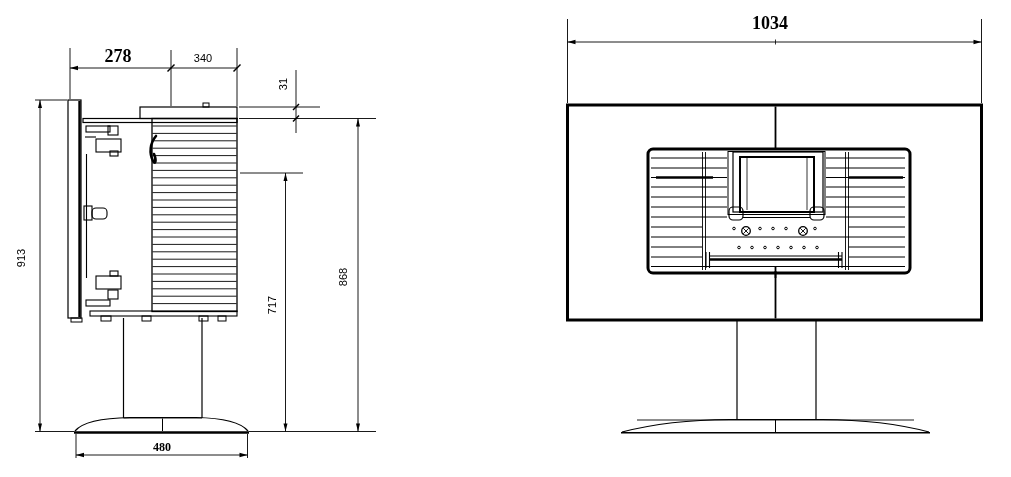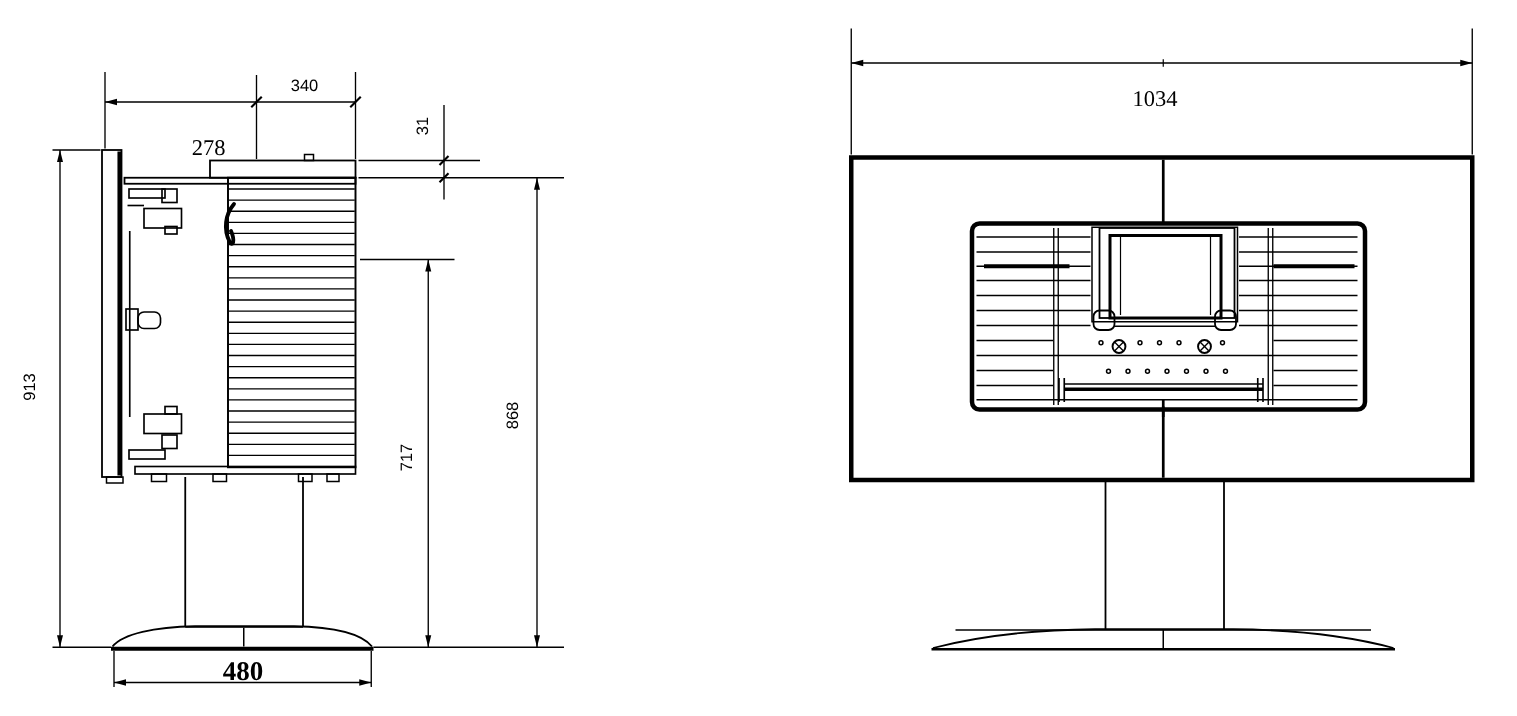--- a/index.html
+++ b/index.html
@@ -3,22 +3,22 @@
 <meta charset="utf-8">
 <style>
   html,body{margin:0;padding:0;background:#fff;}
   .canvas{position:relative;width:1011px;height:477px;background:#fff;overflow:hidden;
           font-family:"Liberation Sans",sans-serif;color:#000;}
   svg{position:absolute;left:0;top:0;}
   svg line, svg path, svg rect, svg circle{stroke:#000;fill:none;}
   .dim{position:absolute;transform:translate(-50%,-50%);font-size:11px;line-height:1;
        font-family:"Liberation Sans",sans-serif;white-space:nowrap;}
   .dim.rot{transform:translate(-50%,-50%) rotate(-90deg);}
-  .dim.big{font-family:"Liberation Serif",serif;font-weight:normal;font-size:15px;margin-top:44px;}
-  .dim.med{font-family:"Liberation Serif",serif;font-weight:bold;font-size:18px;}
+  .dim.big{font-family:"Liberation Serif",serif;font-weight:bold;font-size:18px;}
+  .dim.med{font-family:"Liberation Serif",serif;font-weight:bold;font-size:12px;}
 </style>
 </head>
 <body>
 
 <div class="canvas">
 
 <svg width="1011" height="477" viewBox="0 0 1011 477">
 
   <g>
 
@@ -248,21 +248,21 @@
     </g>
     <g>
       <path d="M622,432 C655,423.5 690,419.8 730,419.5 L822,419.5 C862,419.8 897,423.5 929,432" stroke-width="1.2"></path>
       <line x1="637" y1="420" x2="914" y2="420" stroke-width="0.9"></line>
       <line x1="621" y1="432.8" x2="930" y2="432.8" stroke-width="1.6"></line>
       <line x1="775.5" y1="420" x2="775.5" y2="432" stroke-width="1"></line>
     </g>
   </g>
 </svg>
 
-<div class="dim big" style="left:139px;top:56px;">278</div>
+<div class="dim big" style="left:118px;top:56px;">278</div>
 <div class="dim" style="left:203px;top:58px;">340</div>
 <div class="dim rot" style="left:283px;top:84px;">31</div>
 <div class="dim rot" style="left:21px;top:258px;">913</div>
 <div class="dim rot" style="left:272px;top:305px;">717</div>
 <div class="dim rot" style="left:343px;top:277px;">868</div>
 <div class="dim med" style="left:162px;top:447px;">480</div>
 <div class="dim big" style="left:770px;top:23px;">1034</div>
 
 </div>
 

